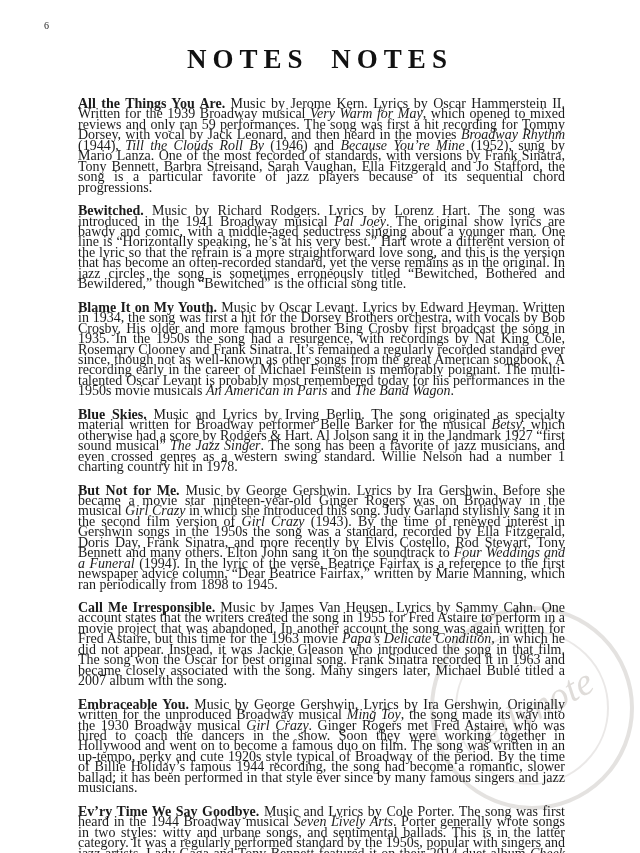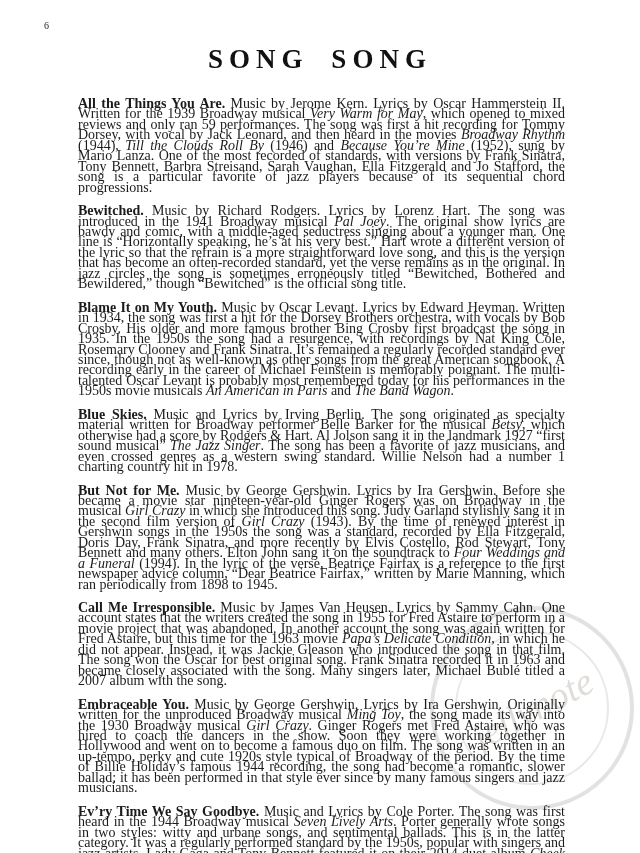--- a/index.html
+++ b/index.html
@@ -28,21 +28,21 @@
   }
   .watermark svg{display:block;width:220px;height:220px;}
 </style>
 </head>
 <body>
 
 <div class="page">
 
   <div class="page-number">6</div>
 
-  <h1 class="title">SONG SONG</h1>
+  <h1 class="title">NOTES NOTES</h1>
 
   <div class="watermark">
     <svg viewBox="0 0 220 220" xmlns="http://www.w3.org/2000/svg">
       <circle cx="112" cy="108" r="100" fill="none" stroke="rgba(185,180,174,0.38)" stroke-width="4"></circle>
       <circle cx="112" cy="108" r="76" fill="none" stroke="rgba(185,180,174,0.30)" stroke-width="2"></circle>
       <text x="112" y="122" text-anchor="middle" transform="rotate(-28 112 108)" font-family="Liberation Serif, serif" font-size="38" font-style="italic" fill="rgba(178,172,165,0.42)">jellynote</text>
     </svg>
   </div>
 
   <main class="notes">

